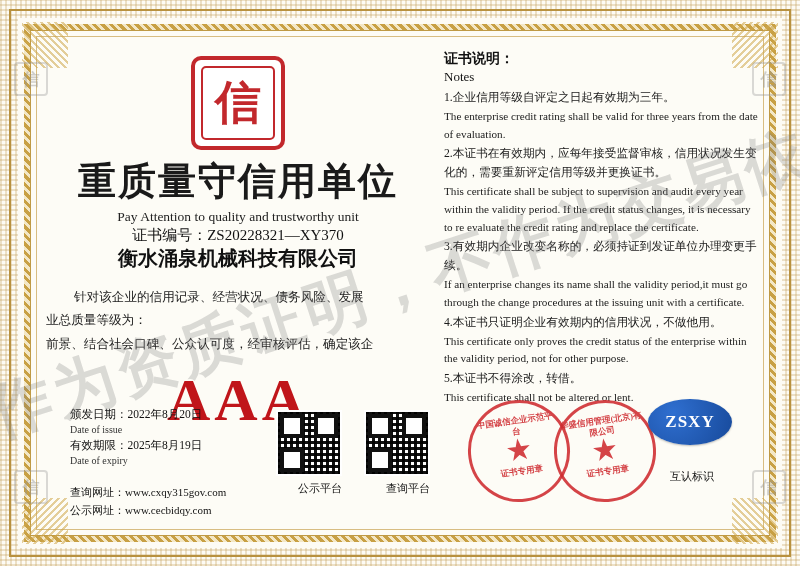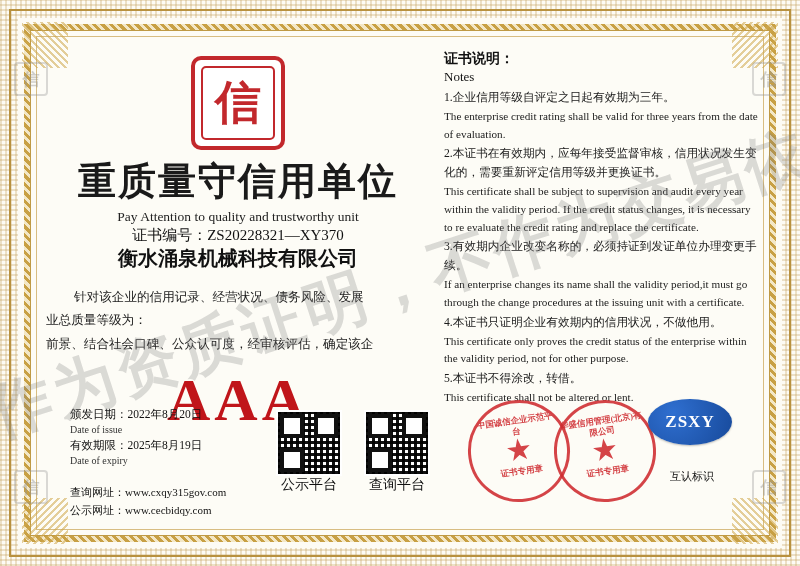--- a/index.html
+++ b/index.html
@@ -128,21 +128,21 @@
     position:relative;
   }
   .qr:before,.qr:after{
     content:"";position:absolute;width:16px;height:16px;border:4px solid #111;background:#fff;
   }
   .qr:before{left:2px;top:2px;}
   .qr:after{right:2px;top:2px;}
   .qr i{
     position:absolute;left:2px;bottom:2px;width:16px;height:16px;border:4px solid #111;background:#fff;
   }
-  .qr-cap{font-size:14px;color:#111;}
+  .qr-cap{font-size:11px;margin-top:5px;color:#111;text-align:right;}
 
   
   .notes-title{font-size:14px;font-weight:bold;color:#111;margin-bottom:1px;}
   .notes-title-en{font-size:13px;color:#111;margin-bottom:4px;}
   .note-cn{font-size:11.7px;color:#1b1b1b;line-height:1.62;}
   .note-en{font-size:11.2px;color:#1b1b1b;line-height:1.58;margin-bottom:2px;}
 
   
   .stamps{
     position:absolute;right:0;bottom:16px;width:100%;height:120px;

